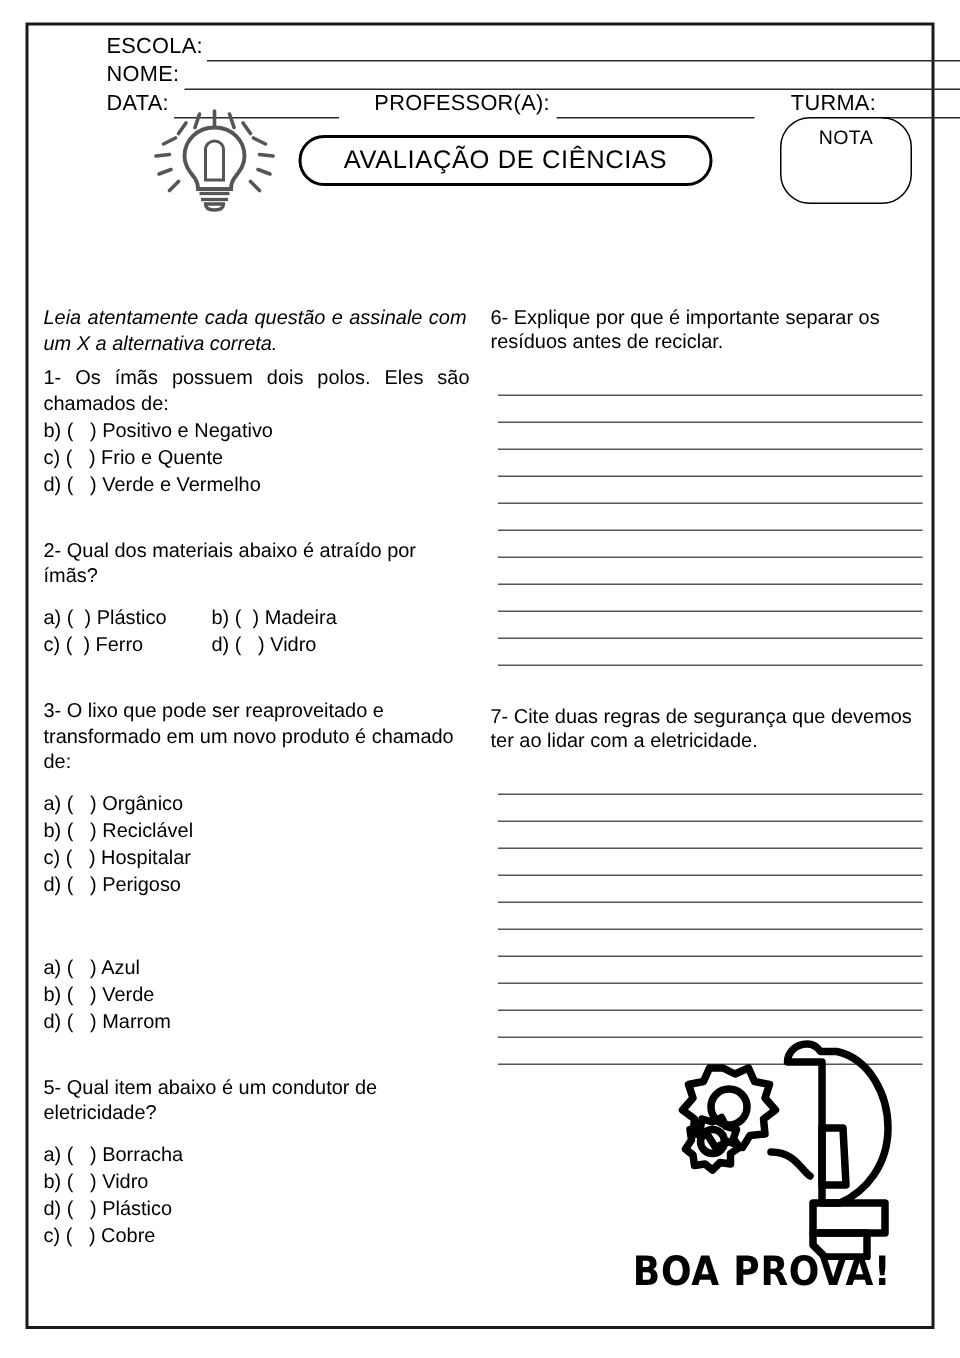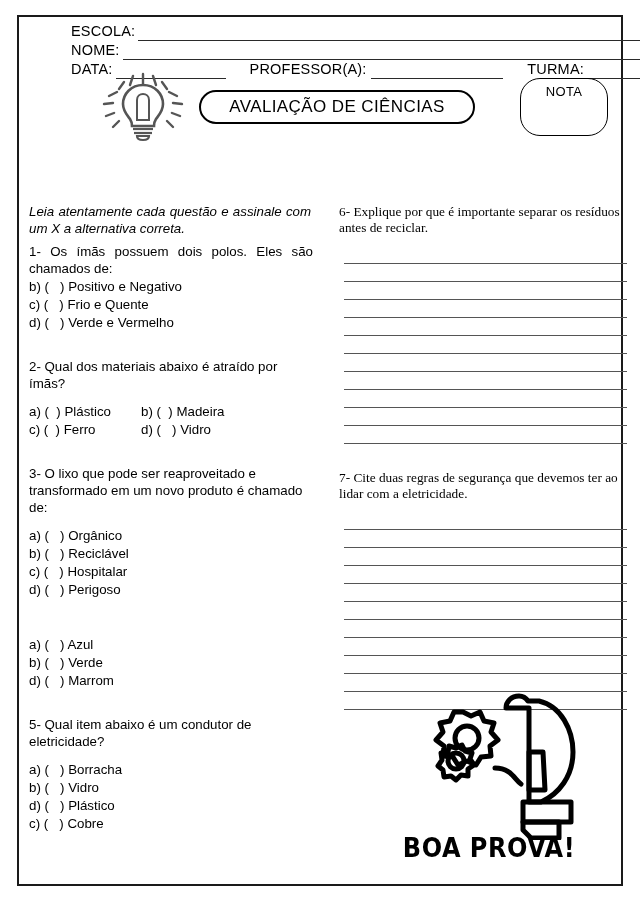--- a/index.html
+++ b/index.html
@@ -119,24 +119,23 @@
     margin-top: 44px;
   }
   .col-left {
     position: absolute;
     left: 6px;
     top: 0;
     width: 300px;
   }
   .col-right {
     position: absolute;
-    left: 318px;
+    left: 306px;
     top: 0;
     width: 296px;
-    font-family: Liberation Serif, serif;
   }
 
   .instructions {
     font-style: italic;
     font-size: 13.3px;
     line-height: 16.5px;
     text-align: justify;
     width: 282px;
     margin: 0 0 6px 6px;
   }
@@ -178,21 +177,21 @@
   .answer-line {
     height: 17px;
     border-bottom: 1.3px solid #555;
     width: 283px;
     margin-left: 9px;
   }
 
   
   .boa-prova {
     position: absolute;
-    left: 389px;
+    left: 408px;
     top: 690px;
     width: 210px;
     height: 185px;
   }
   .boa-art {
     position: absolute;
     left: 22px;
     top: 0;
     width: 165px;
     height: 150px;

